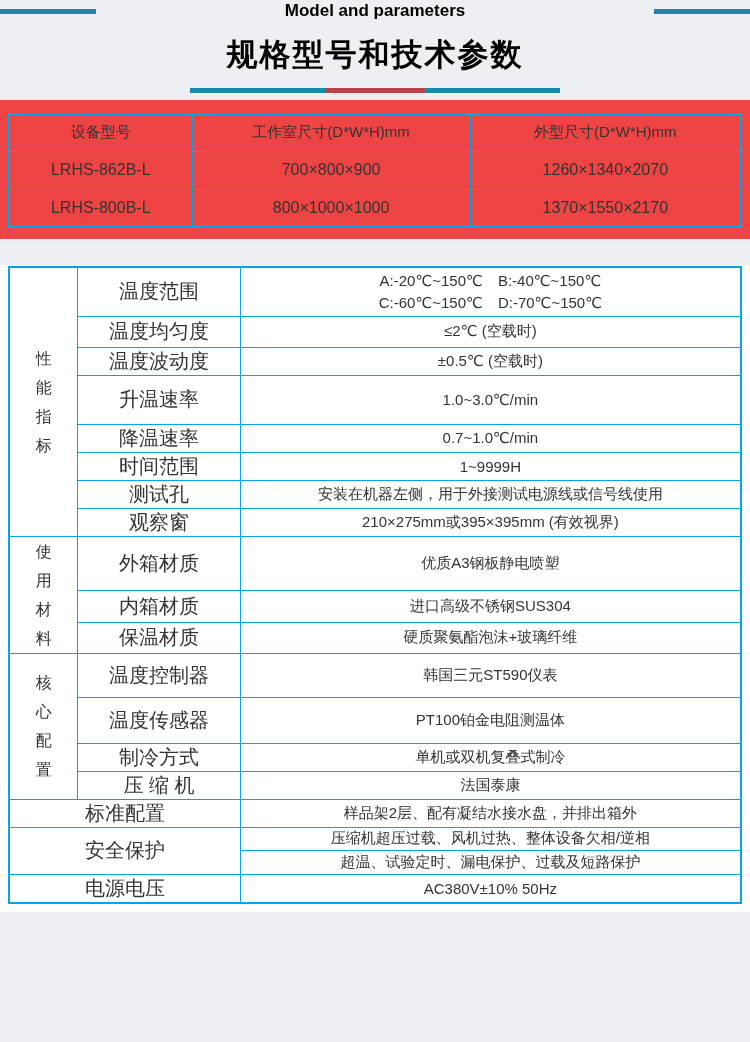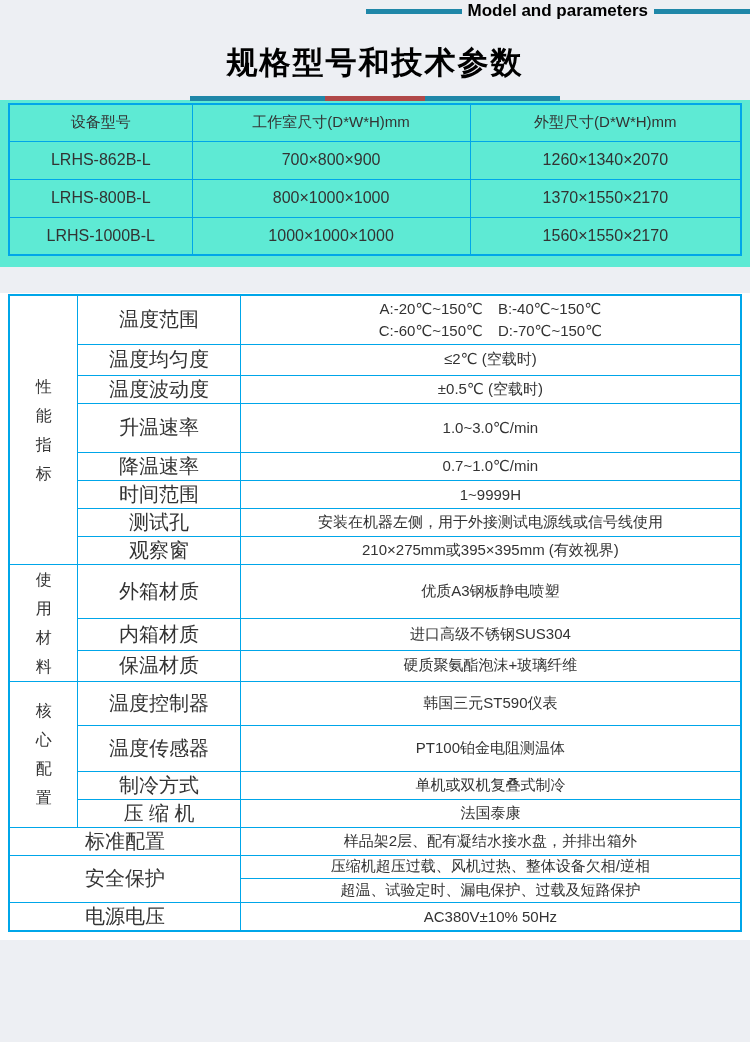--- a/index.html
+++ b/index.html
@@ -4,31 +4,31 @@
 <style>
   * { margin:0; padding:0; box-sizing:border-box; }
   html,body { background:#edeff3; }
   body {
     width:750px; height:1042px; overflow:hidden;
     font-family:"Liberation Sans","DejaVu Sans",sans-serif;
     color:#3a3a3a;
   }
   
   .hdr { height:100px; padding-top:2px; }
-  .hdr-line1 { display:flex; align-items:center; justify-content:flex-end; gap:6px; height:18px; }
+  .hdr-line1 { display:flex; align-items:center; justify-content:space-between; gap:6px; height:18px; }
   .hdr-bar { width:96px; height:5px; background:#1f87a8; }
   .hdr-sub { font-size:17px; font-weight:bold; color:#000; line-height:18px; }
   .hdr-title { text-align:center; font-size:31px; font-weight:bold; color:#000;
-               letter-spacing:2px; margin-top:22px; }
+               letter-spacing:2px; margin-top:14px; }
   .hdr-underline { display:flex; justify-content:center; margin-top:12px; }
   .hdr-underline span { display:block; height:5px; }
   .ul-teal { width:135px; background:#1f87a8; }
   .ul-red  { width:100px; background:#b04848; }
   
-  .panel { background:#5eead4; padding:3px 8px 11px 8px; }
+  .panel { background:#ef4444; padding:13px 8px 11px 8px; }
   .panel2 { background:#ffffff; padding:1px 8px 8px 8px; margin-top:26px; }
   
   table { width:100%; border-collapse:collapse; table-layout:fixed;
           border:2px solid #00a6e9; }
   td, th { border:1px solid #00a6e9; text-align:center; vertical-align:middle;
            font-weight:normal; overflow:hidden; }
   
   #models th { height:37px; font-size:15px; color:#333; }
   #models td { height:38px; font-size:16px; color:#333; }
   
@@ -92,25 +92,20 @@
         <tr>
           <td>LRHS-862B-L</td>
           <td>700×800×900</td>
           <td>1260×1340×2070</td>
         </tr>
         <tr>
           <td>LRHS-800B-L</td>
           <td>800×1000×1000</td>
           <td>1370×1550×2170</td>
         </tr>
-        <tr>
-          <td>LRHS-1000B-L</td>
-          <td>1000×1000×1000</td>
-          <td>1560×1550×2170</td>
-        </tr>
       </tbody>
   </table>
 </div>
 
 <div class="panel2">
   <table id="spec">
     <colgroup>
         <col style="width:9.4%">
         <col style="width:22.2%">
         <col style="width:68.4%">

